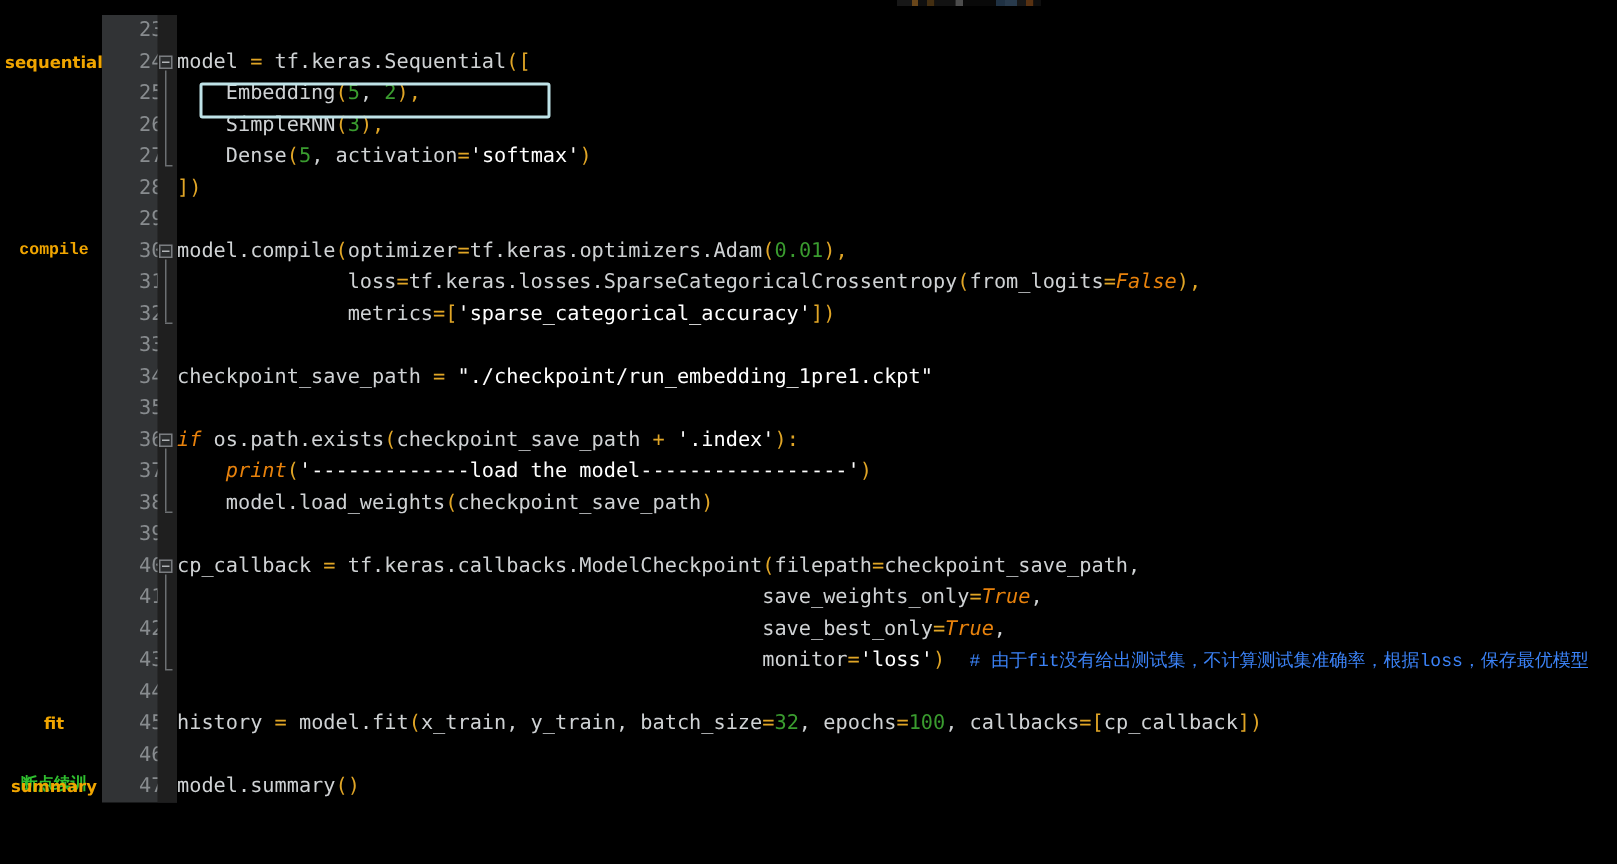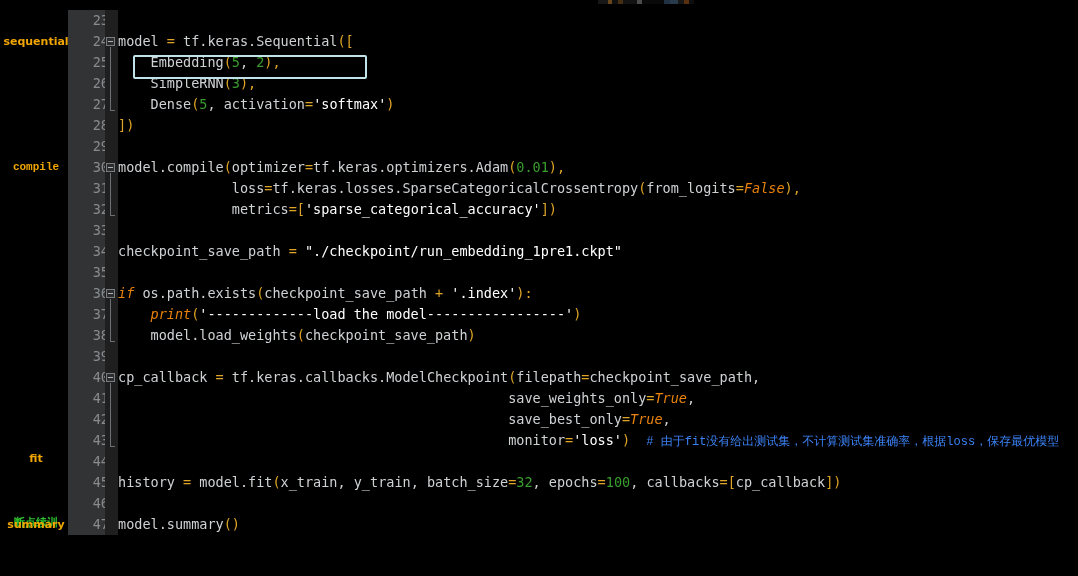--- a/index.html
+++ b/index.html
@@ -158,21 +158,21 @@
       <div class="blk" style="left: 66px; width: 6px; background: rgb(58, 90, 122);"></div>
       <div class="blk" style="left: 72px; width: 8px; background: rgb(74, 106, 138);"></div>
       <div class="blk" style="left: 80px; width: 6px; background: rgb(42, 42, 42);"></div>
       <div class="blk" style="left: 86px; width: 5px; background: rgb(160, 90, 32);"></div>
       <div class="blk" style="left: 91px; width: 5px; background: rgb(26, 26, 26);"></div>
     </div>
 
   <div id="annot-layer">
       <div class="annot orange" style="top: 35px;">sequential</div>
       <div class="annot orange" style="top: 161px; font-family: Liberation Mono, monospace;">compile</div>
-      <div class="annot orange" style="top: 452px;">fit</div>
+      <div class="annot orange" style="top: 476px;">fit</div>
       <div class="annot green" style="top: 516px;">断点续训</div>
       <div class="annot orange" style="top: 518px;">summary</div>
     </div>
 
   <div class="gutter" id="gutter" style="height: 525px;">
       <div class="ln">23</div>
       <div class="ln">24</div>
       <div class="ln">25</div>
       <div class="ln">26</div>
       <div class="ln">27</div>

